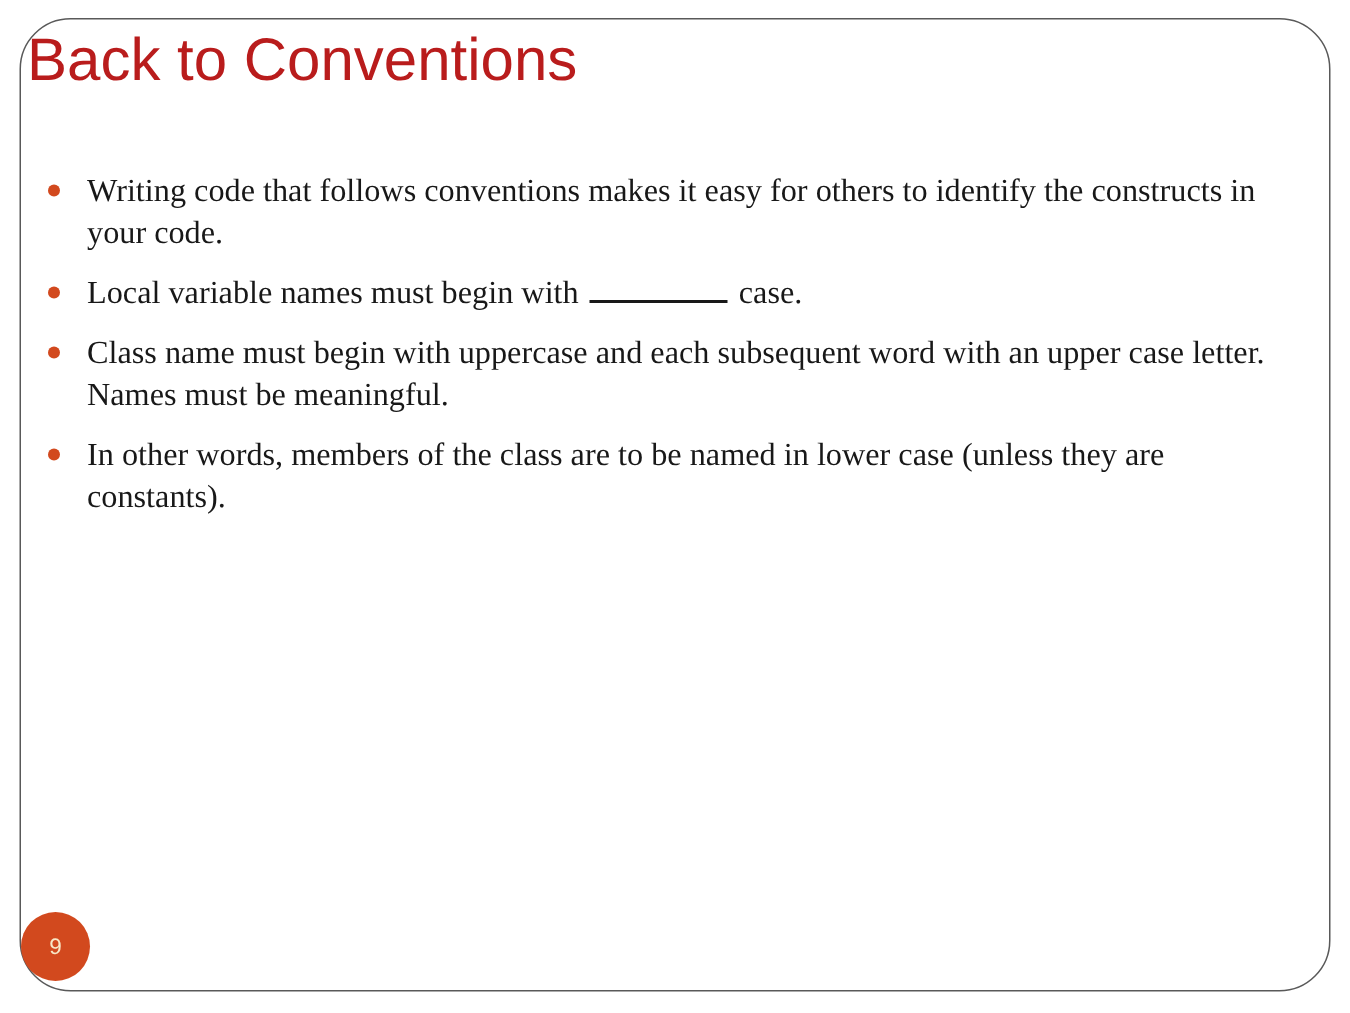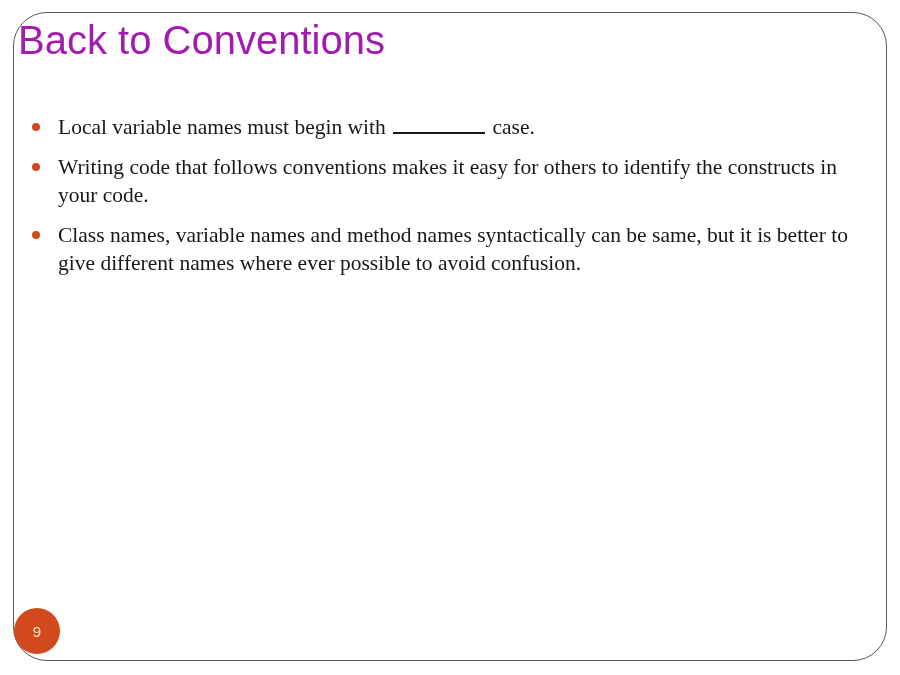--- a/index.html
+++ b/index.html
@@ -34,21 +34,21 @@
   }
   
   #title {
     position: absolute;
     left: 18px;
     top: 14px;
     width: 840px;
     font-family: "Liberation Sans", sans-serif;
     font-size: 40px;
     line-height: 52px;
-    color: #a21caf;
+    color: #b91c1c;
     letter-spacing: 0px;
     white-space: nowrap;
   }
   
   #body {
     position: absolute;
     left: 24px;
     top: 113px;
     width: 830px;
   }
@@ -106,29 +106,33 @@
 
 <div id="slide">
 
   <div id="slide-frame"></div>
 
   <div id="title">Back to Conventions</div>
 
   <div id="body">
       <div class="bullet-item">
         <span class="bullet-dot"></span>
+        <span class="bullet-text"><span>Writing code that follows conventions makes it easy for others to identify the constructs in your code.</span></span>
+      </div>
+      <div class="bullet-item">
+        <span class="bullet-dot"></span>
         <span class="bullet-text"><span>Local variable names must begin with </span><span class="blank" aria-label="________"></span><span> case.</span></span>
       </div>
       <div class="bullet-item">
         <span class="bullet-dot"></span>
-        <span class="bullet-text"><span>Writing code that follows conventions makes it easy for others to identify the constructs in your code.</span></span>
+        <span class="bullet-text"><span>Class name must begin with uppercase and each subsequent word with an upper case letter. Names must be meaningful.</span></span>
       </div>
       <div class="bullet-item">
         <span class="bullet-dot"></span>
-        <span class="bullet-text"><span>Class names, variable names and method names syntactically can be same, but it is better to give different names where ever possible to avoid confusion.</span></span>
+        <span class="bullet-text"><span>In other words, members of the class are to be named in lower case (unless they are constants).</span></span>
       </div>
     </div>
 
   <div id="page-badge">
     <span>9</span>
   </div>
 
 </div>
 
 </body></html>

